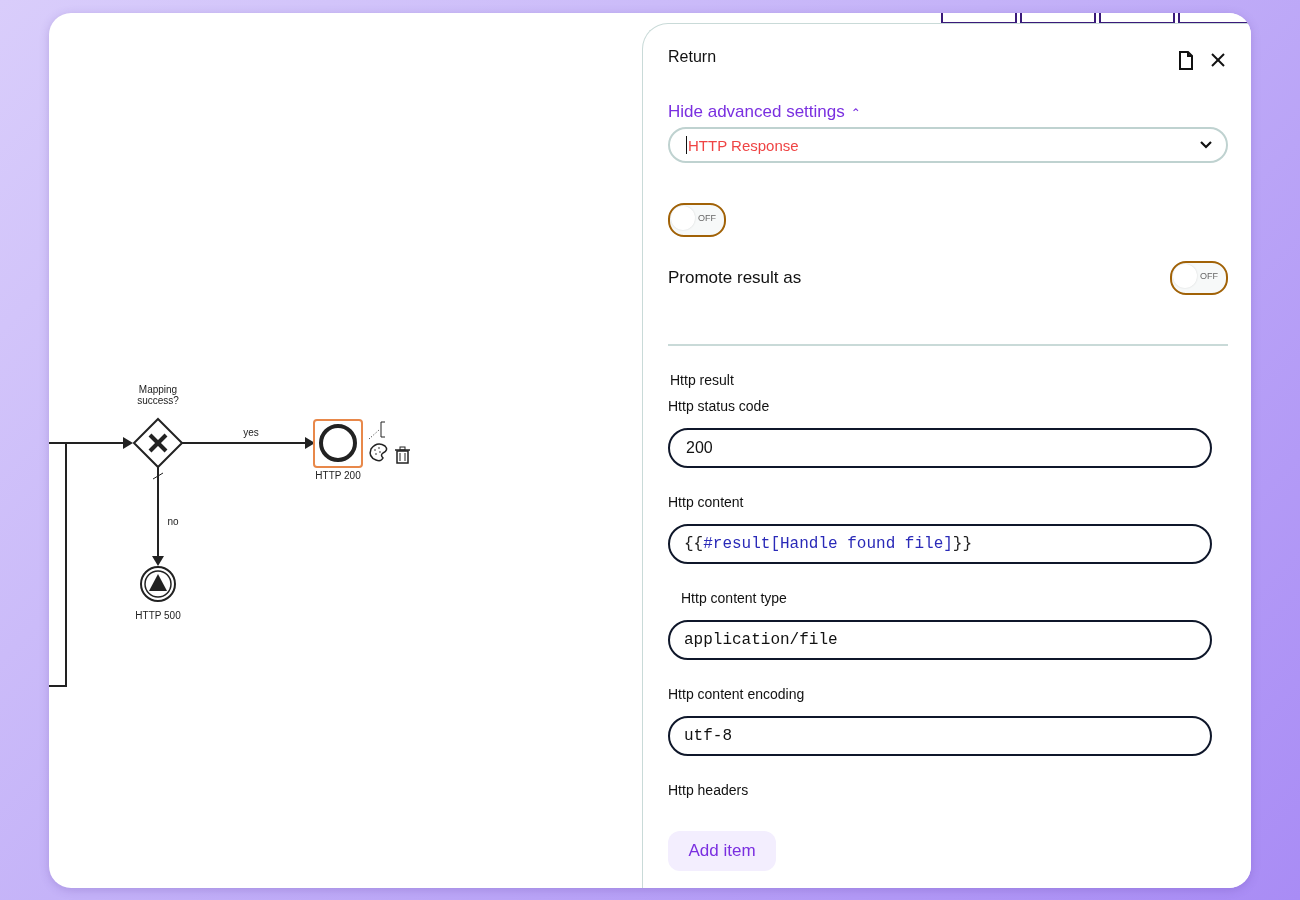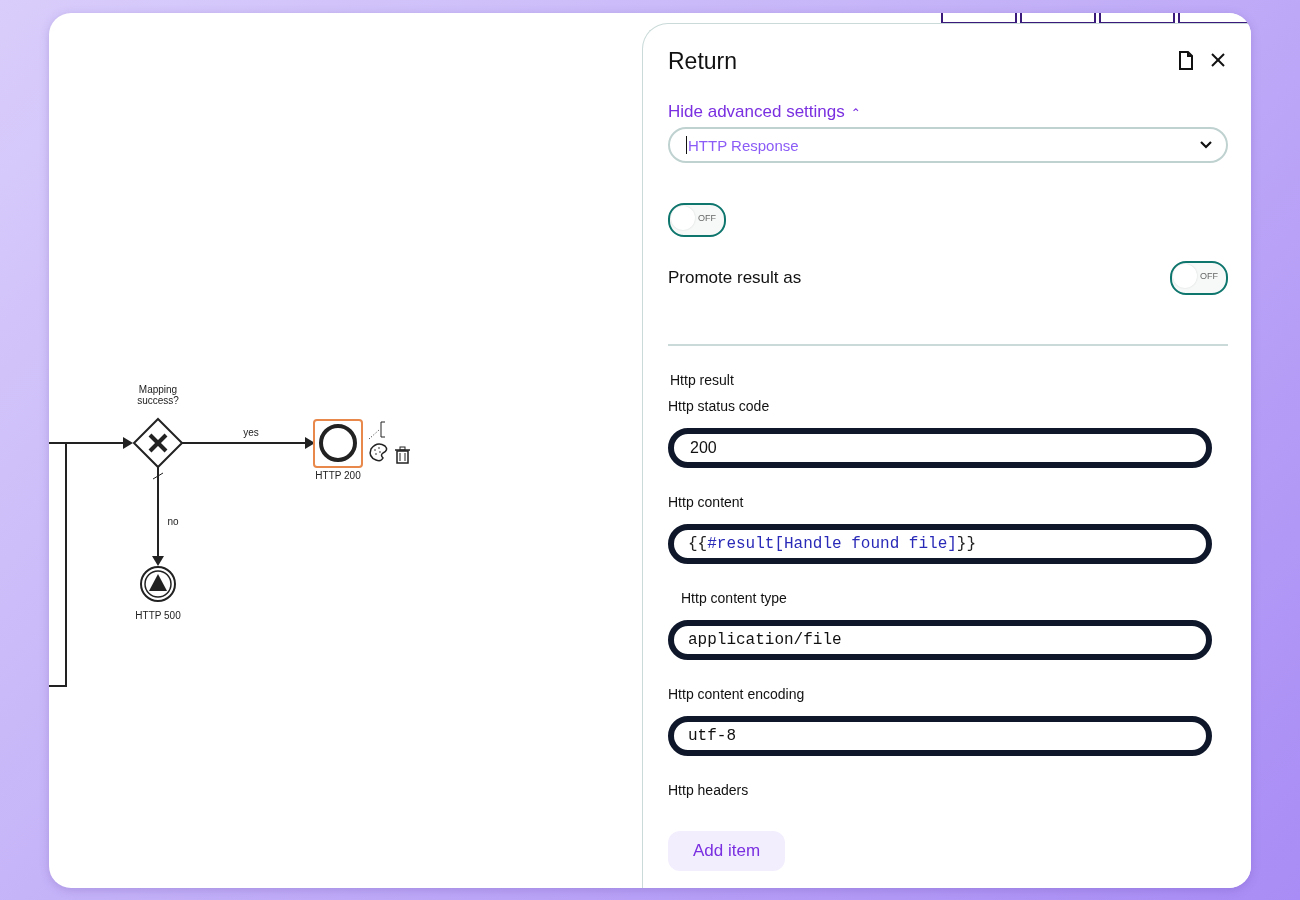--- a/index.html
+++ b/index.html
@@ -25,61 +25,61 @@
   .top-tab {
     width:72px; height:9px; border:2px solid #3a1a7a; border-top:none; background:#fff;
   }
   .panel {
     position:absolute; left:593px; top:10px; width:609px; height:880px;
     background:#fff; border-left:1px solid #c9dad8; border-top:1px solid #c9dad8;
     border-top-left-radius:26px;
   }
   .panel-inner { position:absolute; left:25px; right:24px; top:0; }
   .title {
-    position:absolute; left:0; top:24px; font-size:23px; color:#111; font-weight:400;
+    position:absolute; left:0; top:24px; font-size:16px; color:#111; font-weight:400;
   }
   .hdr-icons { position:absolute; right:0; top:26px; display:flex; gap:12px; align-items:center; }
   .icon-btn { width:20px; height:20px; display:flex; align-items:center; justify-content:center; cursor:pointer; }
   .adv-link {
     position:absolute; left:0; top:78px; font-size:17px; color:#7a2fe0; cursor:pointer;
   }
   .adv-link .chev { font-size:12px; margin-left:6px; }
   .select {
     position:absolute; left:0; right:0; top:103px; height:36px;
     border:2px solid #bfd2d0; border-radius:20px; box-sizing:border-box;
-    display:flex; align-items:center; padding:0 14px 0 16px; font-size:15px; color:#8b5cf6;
+    display:flex; align-items:center; padding:0 14px 0 16px; font-size:15px; color:#ef4444;
   }
   .select .caret { width:1px; height:18px; background:#111; margin-right:1px; }
   .select .val { flex:1; }
   .row {
     position:absolute; left:0; right:0; display:flex; align-items:center; justify-content:space-between;
     font-size:17px; color:#111;
   }
   .toggle {
-    width:58px; height:34px; border:2px solid #0f766e; border-radius:16px; box-sizing:border-box;
+    width:58px; height:34px; border:2px solid #a16207; border-radius:16px; box-sizing:border-box;
     position:relative; background:#f7f9f9; cursor:pointer;
   }
   .toggle .knob {
     position:absolute; left:1px; top:1px; width:24px; height:24px; border-radius:50%;
     background:#fff; box-shadow:0 0 2px rgba(0,0,0,0.15);
   }
   .toggle .txt {
     position:absolute; right:8px; top:8px; font-size:9px; color:#666;
   }
   .divider { position:absolute; left:0; right:0; top:320px; height:2px; background:#c9dad8; }
   .lbl { position:absolute; left:0; font-size:14px; color:#111; }
   .field {
-    position:absolute; left:0; right:16px; height:40px; border:6px solid #0f172a; border-radius:21px;
+    position:absolute; left:0; right:16px; height:40px; border:2px solid #0f172a; border-radius:21px;
     box-sizing:border-box; display:flex; align-items:center; padding-left:14px; font-size:16px; color:#111;
   }
   .field.mono { font-family:"Liberation Mono", monospace; font-size:16px; }
   .field .tok-brace { color:#222; }
   .field .tok-expr { color:#2a2ab8; }
   .add-btn {
-    position:absolute; left:0; top:807px; width:117px; height:40px; border-radius:12px;
+    position:absolute; left:0; top:807px; width:108px; height:40px; border-radius:12px;
     background:#f3eefe; color:#7a2fe0; font-size:17px; display:flex; align-items:center; justify-content:center;
     cursor:pointer;
   }
 </style>
 </head>
 <body>
 
 <div class="card">
 
   <div class="canvas">

